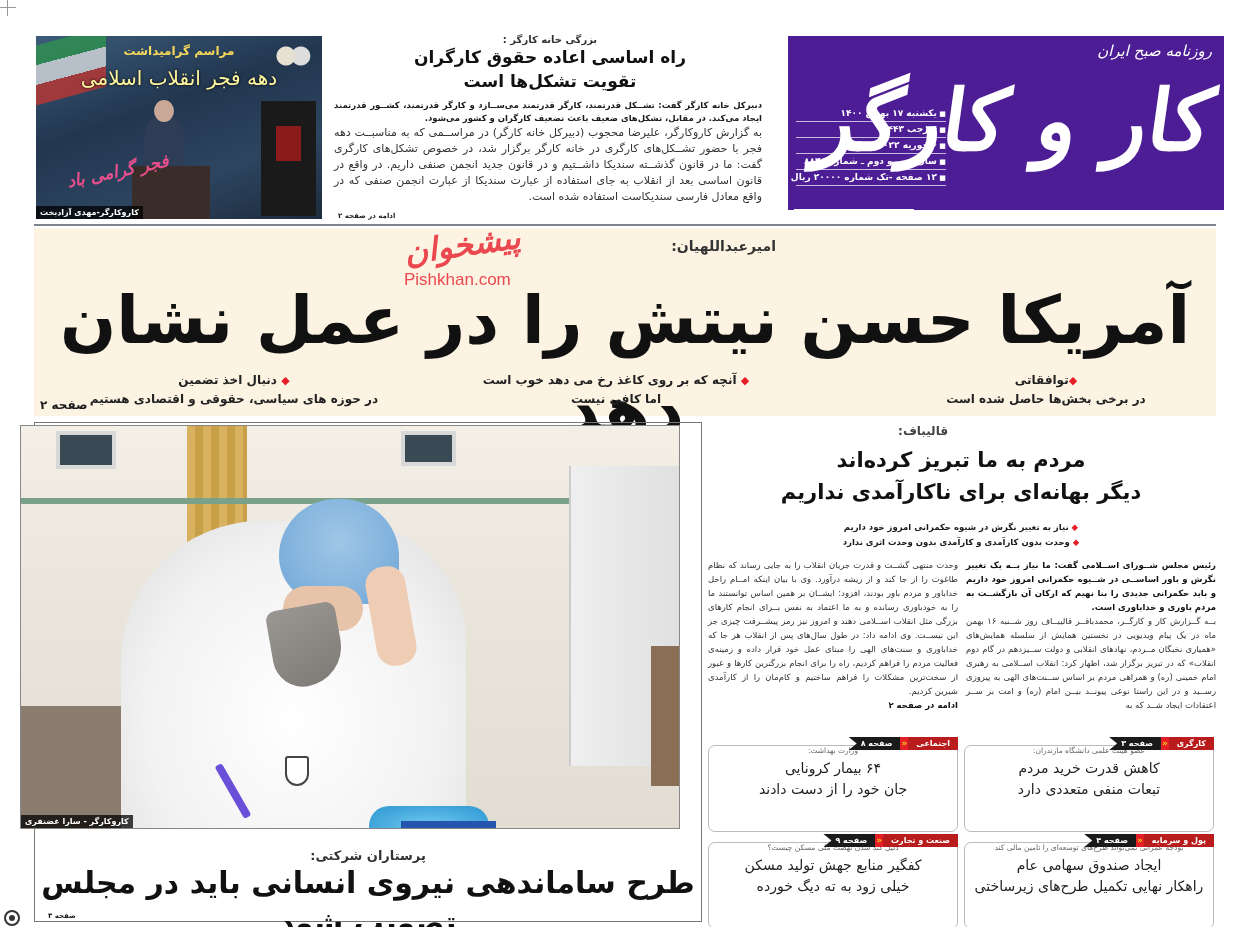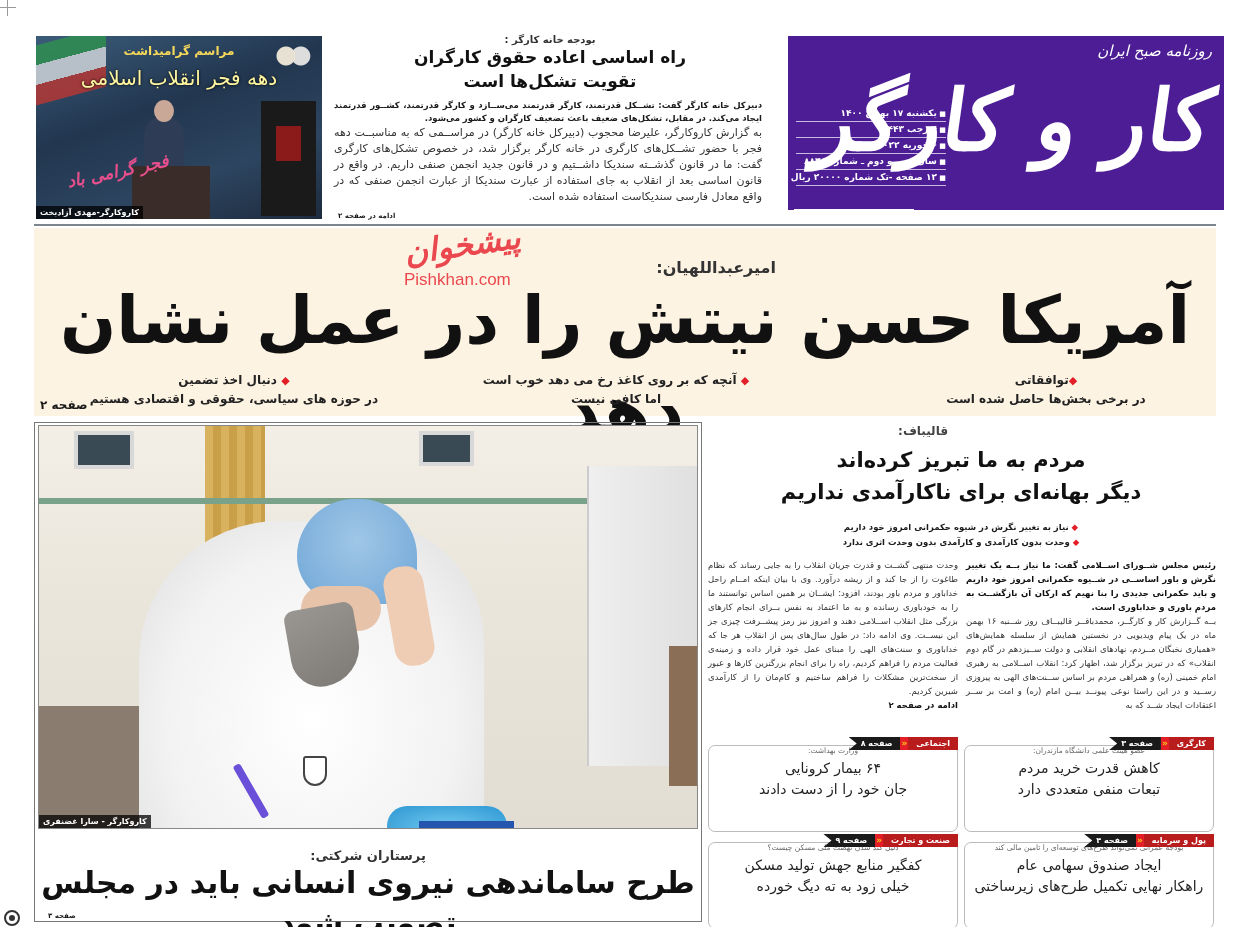--- a/index.html
+++ b/index.html
@@ -41,31 +41,31 @@
   .top-photo .speaker { position: absolute; left: 108px; top: 80px; width: 40px; height: 55px; background: #2e3d55; border-radius: 20px 20px 4px 4px; }
   .top-photo .speaker:before { content: ""; position: absolute; left: 10px; top: -16px; width: 20px; height: 22px; background: #c9a898; border-radius: 50%; }
   .top-photo .podium { position: absolute; left: 96px; top: 130px; width: 78px; height: 53px; background: #3a2c28; }
   .top-photo .slogan { position: absolute; left: 30px; top: 125px; color: #e84f8c; font-size: 17px; font-weight: bold; transform: rotate(-12deg); font-style: italic; }
   .caption { position: absolute; left: 0; bottom: 0; background: rgba(0,0,0,0.75); color: #fff; font-size: 8px; padding: 2px 4px; font-weight: bold; }
 
   .divider-top { left: 34px; top: 224px; width: 1182px; height: 2px; background: #7d868d; }
 
   
   .banner { left: 34px; top: 228px; width: 1182px; height: 188px; background: #fdf3e3; }
-  .banner .kicker { position: absolute; right: 440px; top: 10px; font-size: 16px; font-weight: bold; color: #333; margin-top: 20px; }
+  .banner .kicker { position: absolute; right: 440px; top: 10px; font-size: 14px; font-weight: bold; color: #333; }
   .banner .watermark-fa { position: absolute; left: 370px; top: -2px; color: #e8363e; font-family: "DejaVu Serif", serif; font-style: italic; font-size: 32px; font-weight: bold; transform: rotate(-8deg); opacity: 0.9; }
   .banner .watermark-en { position: absolute; left: 370px; top: 42px; color: #e8363e; font-family: "Liberation Sans", sans-serif; font-size: 17px; direction: ltr; opacity: 0.9; }
   .banner .headline { position: absolute; left: 0; right: 0; top: 48px; text-align: center; font-family: "DejaVu Sans", sans-serif; font-weight: bold; font-size: 66px; line-height: 90px; color: #111; letter-spacing: -1px; }
   .banner .subs { position: absolute; left: 0; right: 0; top: 143px; height: 40px; }
   .banner .sub { position: absolute; top: 0; text-align: center; font-size: 12px; font-weight: bold; line-height: 19px; color: #222; }
   .banner .sub .diamond { color: #e41e26; font-size: 11px; }
   .banner .page-ref { position: absolute; left: 6px; bottom: 4px; font-size: 12px; font-weight: bold; }
 
   
-  .main-photo { left: 38px; top: 425px; width: 660px; height: 404px; overflow: hidden; background: linear-gradient(180deg, #f3efe6 0%, #ebe6dc 40%, #e2ddd2 100%); border: 1px solid #888; }
+  .main-photo { left: 20px; top: 425px; width: 660px; height: 404px; overflow: hidden; background: linear-gradient(180deg, #f3efe6 0%, #ebe6dc 40%, #e2ddd2 100%); border: 1px solid #888; }
   .main-photo .curtain { position: absolute; left: 166px; top: 0; width: 60px; height: 300px; background: repeating-linear-gradient(90deg, #d8b25f 0 8px, #c99f48 8px 16px); }
   .main-photo .monitor1 { position: absolute; left: 35px; top: 5px; width: 60px; height: 38px; background: #3a4a55; border: 4px solid #d8d8d8; }
   .main-photo .monitor2 { position: absolute; left: 380px; top: 5px; width: 55px; height: 35px; background: #3a4a55; border: 4px solid #d8d8d8; }
   .main-photo .rail { position: absolute; left: 0; top: 72px; width: 660px; height: 6px; background: #7aa28a; }
   .main-photo .counter-left { position: absolute; left: 0; top: 280px; width: 100px; height: 140px; background: #8a7d70; }
   .main-photo .cabinet-right { position: absolute; right: 0; top: 40px; width: 110px; height: 300px; background: linear-gradient(90deg, #efefef, #e0e0e0); border-left: 2px solid #ccc; }
   .main-photo .wood-right { position: absolute; right: 0; top: 220px; width: 28px; height: 140px; background: #8a6f56; }
   .main-photo .suit { position: absolute; left: 100px; top: 95px; width: 345px; height: 330px; background: radial-gradient(ellipse at 50% 60%, #ffffff 0%, #f2f2f2 60%, #dcdcdc 100%); border-radius: 140px 120px 20px 20px; }
   .main-photo .cap { position: absolute; left: 258px; top: 73px; width: 120px; height: 105px; background: radial-gradient(ellipse at 50% 40%, #9fc6e6 0%, #7eb0dc 70%, #6aa0cf 100%); border-radius: 60px 60px 30px 50px; }
   .main-photo .face { position: absolute; left: 262px; top: 160px; width: 80px; height: 45px; background: #e7c3aa; border-radius: 30px; }
@@ -120,21 +120,21 @@
     <div>یکشنبه ۱۷ بهمن ۱۴۰۰</div>
     <div>۴ رجب ۱۴۴۳</div>
     <div>۶ فوریه ۲۰۲۲</div>
     <div>سال سی و دوم ـ شماره ۸۸۳۸</div>
     <div>۱۲ صفحه -تک شماره ۲۰۰۰۰ ریال</div>
   </div>
   <div class="url">WWW.KARVAKARGAR.COM</div>
 </div>
 
 <div class="abs top-article">
-  <div class="kicker">بودجه خانه کارگر :</div>
+  <div class="kicker">بزرگی خانه کارگر :</div>
   <div class="title">
     <div>راه اساسی اعاده حقوق کارگران</div>
     <div>تقویت تشکل‌ها است</div>
   </div>
   <p class="lead">دبیرکل خانه کارگر گفت: تشــکل قدرتمند، کارگر قدرتمند می‌ســازد و کارگر قدرتمند، کشــور قدرتمند ایجاد می‌کند. در مقابل، تشکل‌های ضعیف باعث تضعیف کارگران و کشور می‌شود.</p>
   <p class="body">به گزارش کاروکارگر، علیرضا محجوب (دبیرکل خانه کارگر) در مراســمی که به مناسبــت دهه فجر با حضور تشــکل‌های کارگری در خانه کارگر برگزار شد، در خصوص تشکل‌های کارگری گفت: ما در قانون گذشــته سندیکا داشــتیم و در قانون جدید انجمن صنفی داریم. در واقع در قانون اساسی بعد از انقلاب به جای استفاده از عبارت سندیکا از عبارت انجمن صنفی که در واقع معادل فارسی سندیکاست استفاده شده است.</p>
   <div class="cont">ادامه در صفحه ۲</div>
 </div>
 
 <div class="abs top-photo">

